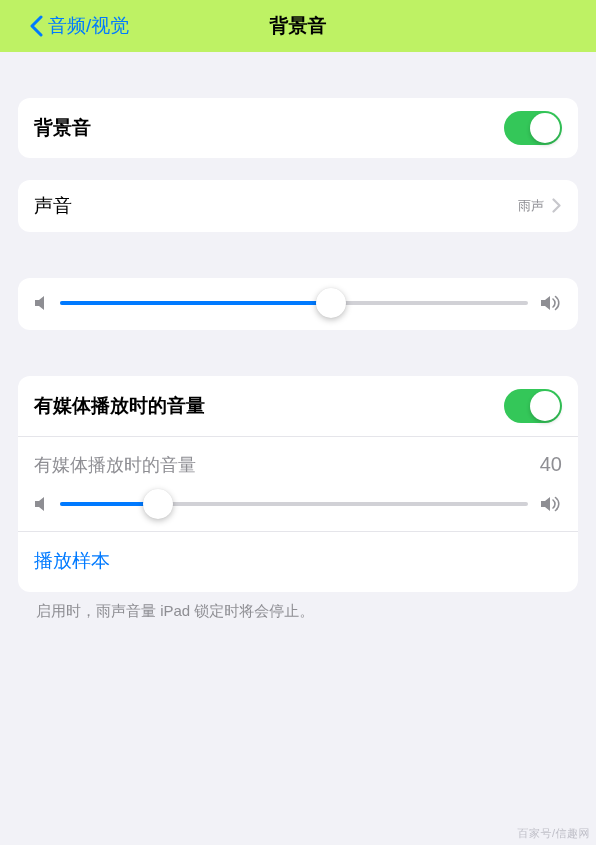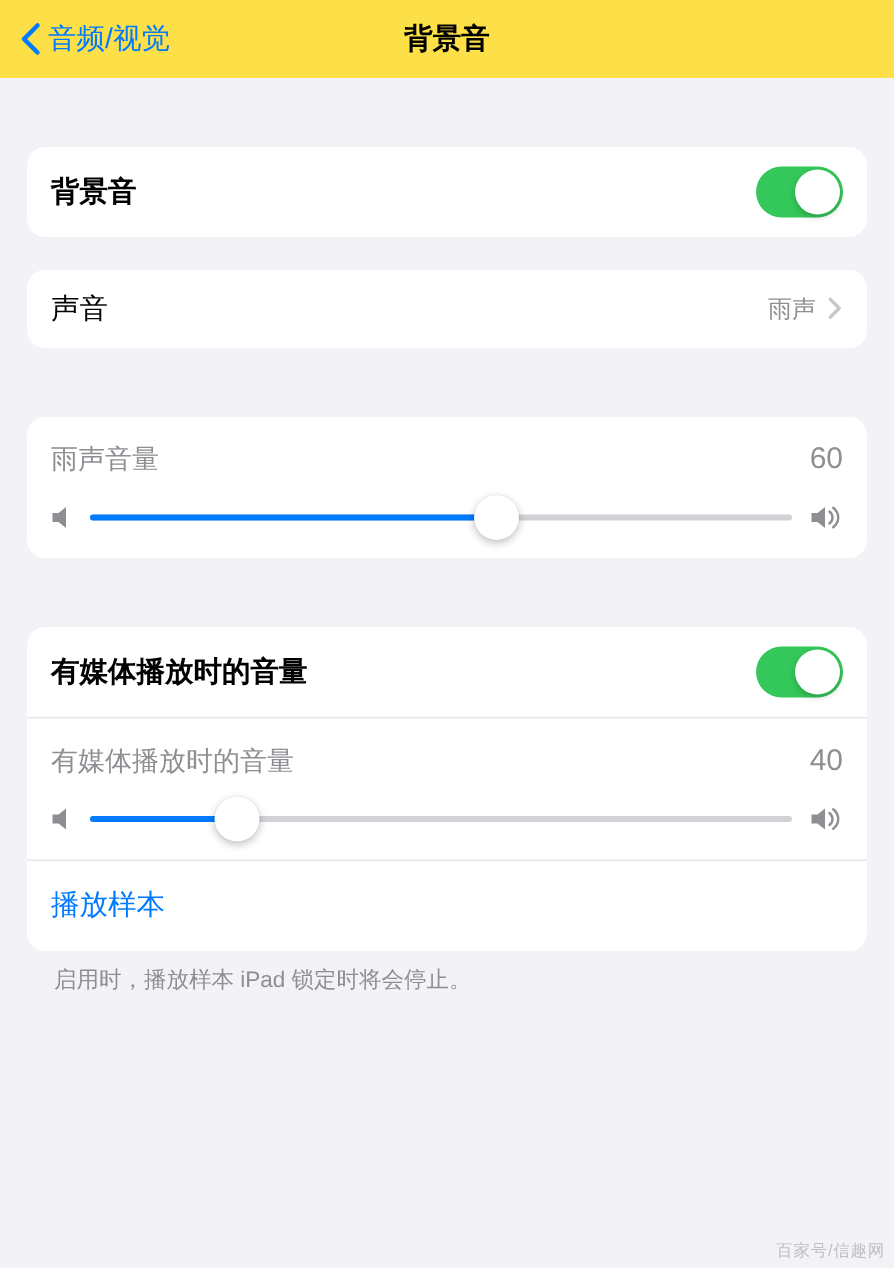--- a/index.html
+++ b/index.html
@@ -13,22 +13,22 @@
       background: #f2f2f7;
       width: 596px;
       height: 845px;
       overflow: hidden;
       position: relative;
     }
     .navbar {
       display: flex;
       align-items: center;
       height: 52px;
-      padding: 0 8px;
-      background: #fde047;
+      padding: 0 24px;
+      background: #bef264;
       position: relative;
     }
     .back-btn {
       display: flex;
       align-items: center;
       color: #007aff;
       font-size: 19px;
       font-weight: 400;
       cursor: pointer;
     }
@@ -73,21 +73,21 @@
       color: #000;
       font-weight: 600;
     }
     .row-label.normal {
       font-weight: 400;
     }
     .row-spacer {
       flex: 1;
     }
     .row-value {
-      font-size: 16px;
+      font-size: 13px;
       color: #8e8e93;
       margin-right: 8px;
     }
     .chevron-right {
       color: #c7c7cc;
       width: 10px;
       height: 16px;
       display: inline-flex;
     }
     .toggle {
@@ -237,24 +237,20 @@
       <span class="chevron-right">
         <svg width="9" height="15" viewBox="0 0 9 15" fill="none">
             <path d="M1.5 1.5l6 6-6 6" stroke="#c7c7cc" stroke-width="2.2" stroke-linecap="round" stroke-linejoin="round"></path>
           </svg>
       </span>
     </div>
   </div>
 
   <div class="group mt-med">
     <div class="slider-section">
-      <div class="slider-header">
-        <span class="slider-label">雨声音量</span>
-        <span class="slider-value">60</span>
-      </div>
       <div class="slider-row">
         <span class="vol-icon">
           <svg width="14" height="18" viewBox="0 0 14 18" fill="#8e8e93">
               <path d="M1 6v6h4l5 4V2L5 6H1z"></path>
             </svg>
         </span>
         <div class="slider-track">
           <div class="slider-fill" style="width:58%"></div>
           <div class="slider-thumb" style="left:58%"></div>
         </div>
@@ -299,17 +295,17 @@
               <path d="M15.5 2.5c2 1.6 3.3 4 3.3 6.5s-1.3 4.9-3.3 6.5" stroke="#8e8e93" stroke-width="1.6" fill="none" stroke-linecap="round"></path>
             </svg>
         </span>
       </div>
     </div>
     <div class="link-row" style="border-top:0.5px solid #e5e5ea">
       <span class="link-text">播放样本</span>
     </div>
   </div>
 
-  <div class="footer-text">启用时，播放样本 iPad 锁定时将会停止。</div>
+  <div class="footer-text">启用时，雨声音量 iPad 锁定时将会停止。</div>
 
 </div>
 
 <div class="watermark">百家号/信趣网</div>
 
 </body></html>

